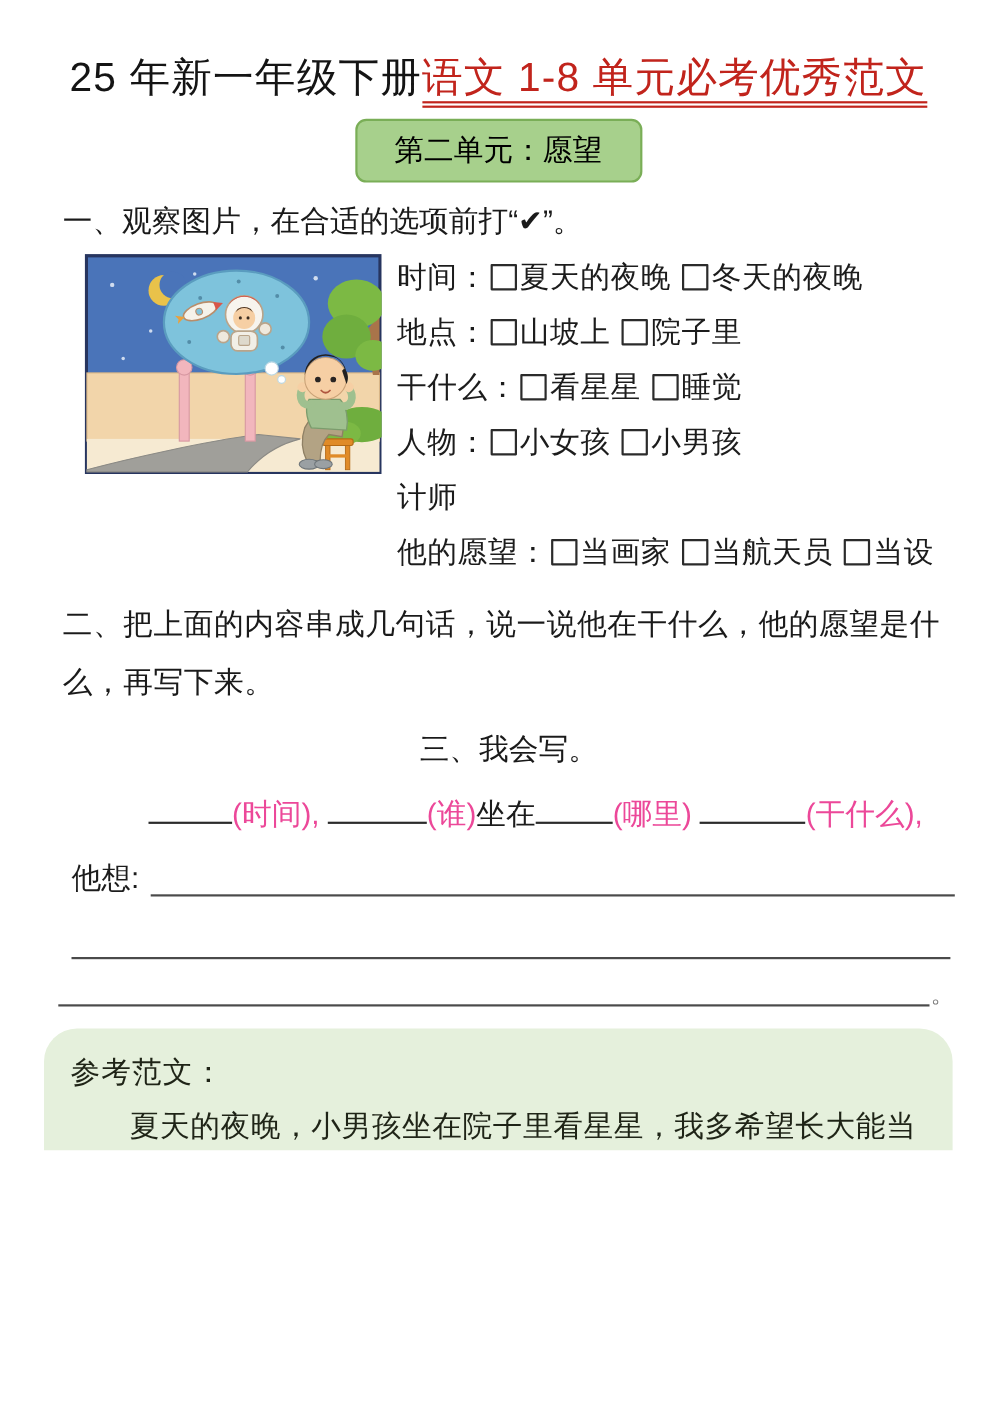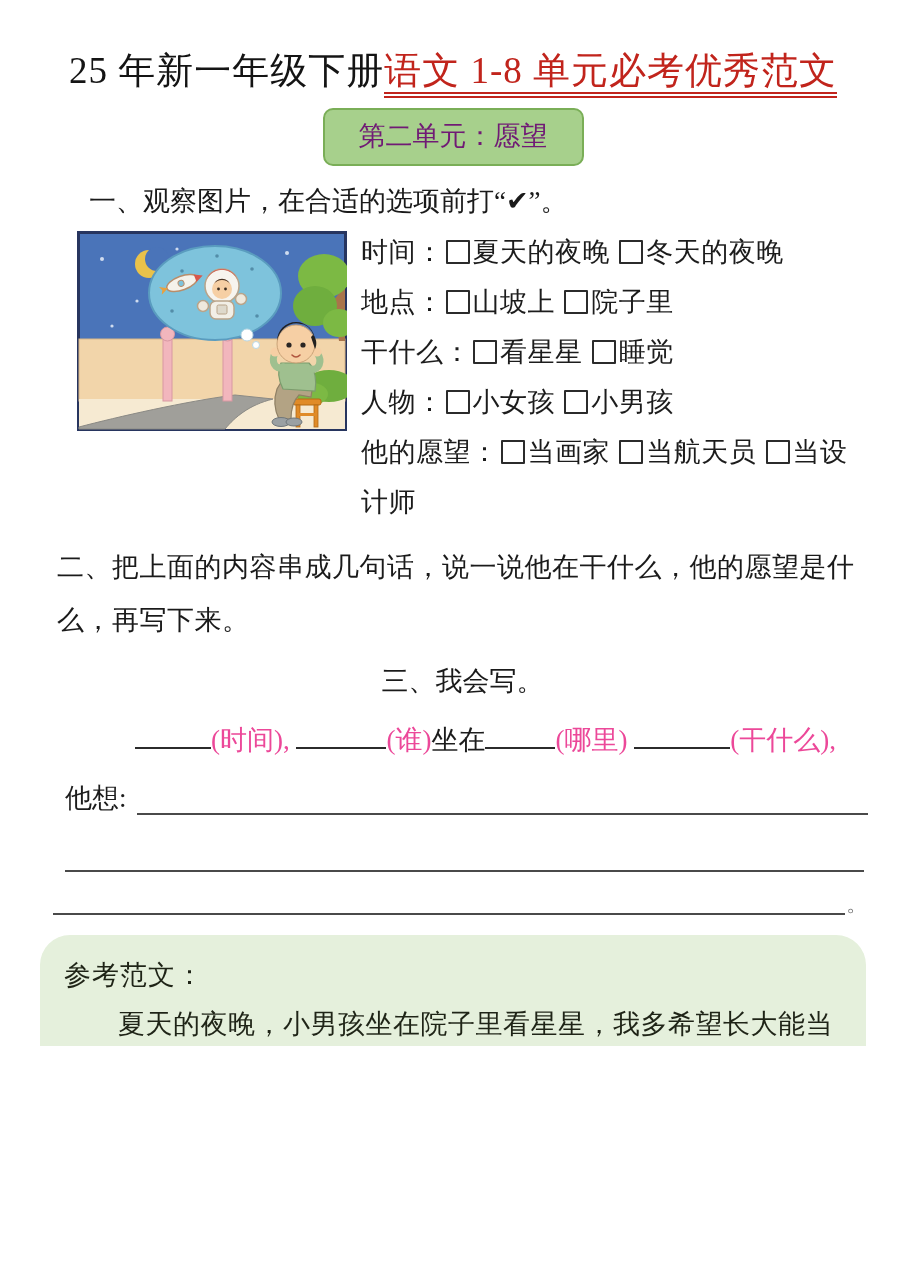--- a/index.html
+++ b/index.html
@@ -2,21 +2,21 @@
 <html><head>
 <meta charset="utf-8">
 <style>
   * { margin:0; padding:0; box-sizing:border-box; }
   html,body { background:#ffffff; }
   .page {
     position:relative;
     width:906px; height:1046px;
     margin:0 auto;
     background:#ffffff;
-    font-family:Liberation Serif, serif;
+    font-family:Liberation Sans, sans-serif;
     color:#1c1c1c;
     overflow:hidden;
   }
   
   .title {
     margin:46px 0 0 0;
     text-align:center;
     font-size:37px;
     letter-spacing:1px;
     white-space:nowrap;
@@ -29,26 +29,26 @@
   }
   
   .banner-wrap { text-align:center; margin-top:12px; }
   .banner {
     display:inline-block;
     background:#a7d08c;
     border:2px solid #7aae57;
     border-radius:10px;
     padding:8px 34px 10px 34px;
     font-size:27px;
-    color:#701a75;
+    color:#000000;
   }
   
   .content { padding:0 38px 0 57px; }
   .h-line { font-size:27px; line-height:1.35; color:#1a1a1a; }
-  .sec1-heading { margin-top:17px;margin-left:32px; }
+  .sec1-heading { margin-top:17px; }
   
   .sec1-row { display:flex; align-items:flex-start; margin-top:8px;justify-content:center; }
   .illustration {
     width:270px; height:200px;
     flex:0 0 auto;
     margin-left:20px;
     margin-top:4px;
   }
   .options { margin-left:14px; width:545px; font-size:27px; }
   .opt-line { line-height:50px; white-space:nowrap; letter-spacing:0.5px; }
@@ -230,22 +230,22 @@
           <circle cx="226" cy="114" r="2.6" fill="#2a2523"></circle>
           <path d="M 215 124 Q 219 128 223 124" fill="none" stroke="#b0563f" stroke-width="1.6" stroke-linecap="round"></path>
         </g>
       </svg>
 
       <div class="options">
           <div class="opt-line">时间：<span class="cbx"></span>夏天的夜晚 <span class="cbx"></span>冬天的夜晚</div>
           <div class="opt-line">地点：<span class="cbx"></span>山坡上 <span class="cbx"></span>院子里</div>
           <div class="opt-line">干什么：<span class="cbx"></span>看星星 <span class="cbx"></span>睡觉</div>
           <div class="opt-line">人物：<span class="cbx"></span>小女孩 <span class="cbx"></span>小男孩</div>
+          <div class="opt-line">计师</div>
           <div class="opt-line">他的愿望：<span class="cbx"></span>当画家 <span class="cbx"></span>当航天员 <span class="cbx"></span>当设</div>
-          <div class="opt-line">计师</div>
         </div>
     </div>
 
     <div class="h-line sec2">二、把上面的内容串成几句话，说一说他在干什么，他的愿望是什么，再写下来。</div>
 
     <div class="h-line sec3-heading">三、我会写。</div>
 
     <div class="fill-line"><span class="blank" style="width: 76px;"></span><span class="red">(时间),</span><span> </span><span class="blank" style="width: 90px;"></span><span class="red">(谁)</span><span>坐在</span><span class="blank" style="width: 70px;"></span><span class="red">(哪里)</span><span> </span><span class="blank" style="width: 96px;"></span><span class="red">(干什么),</span></div>
 
     <div class="hexiang-line">

